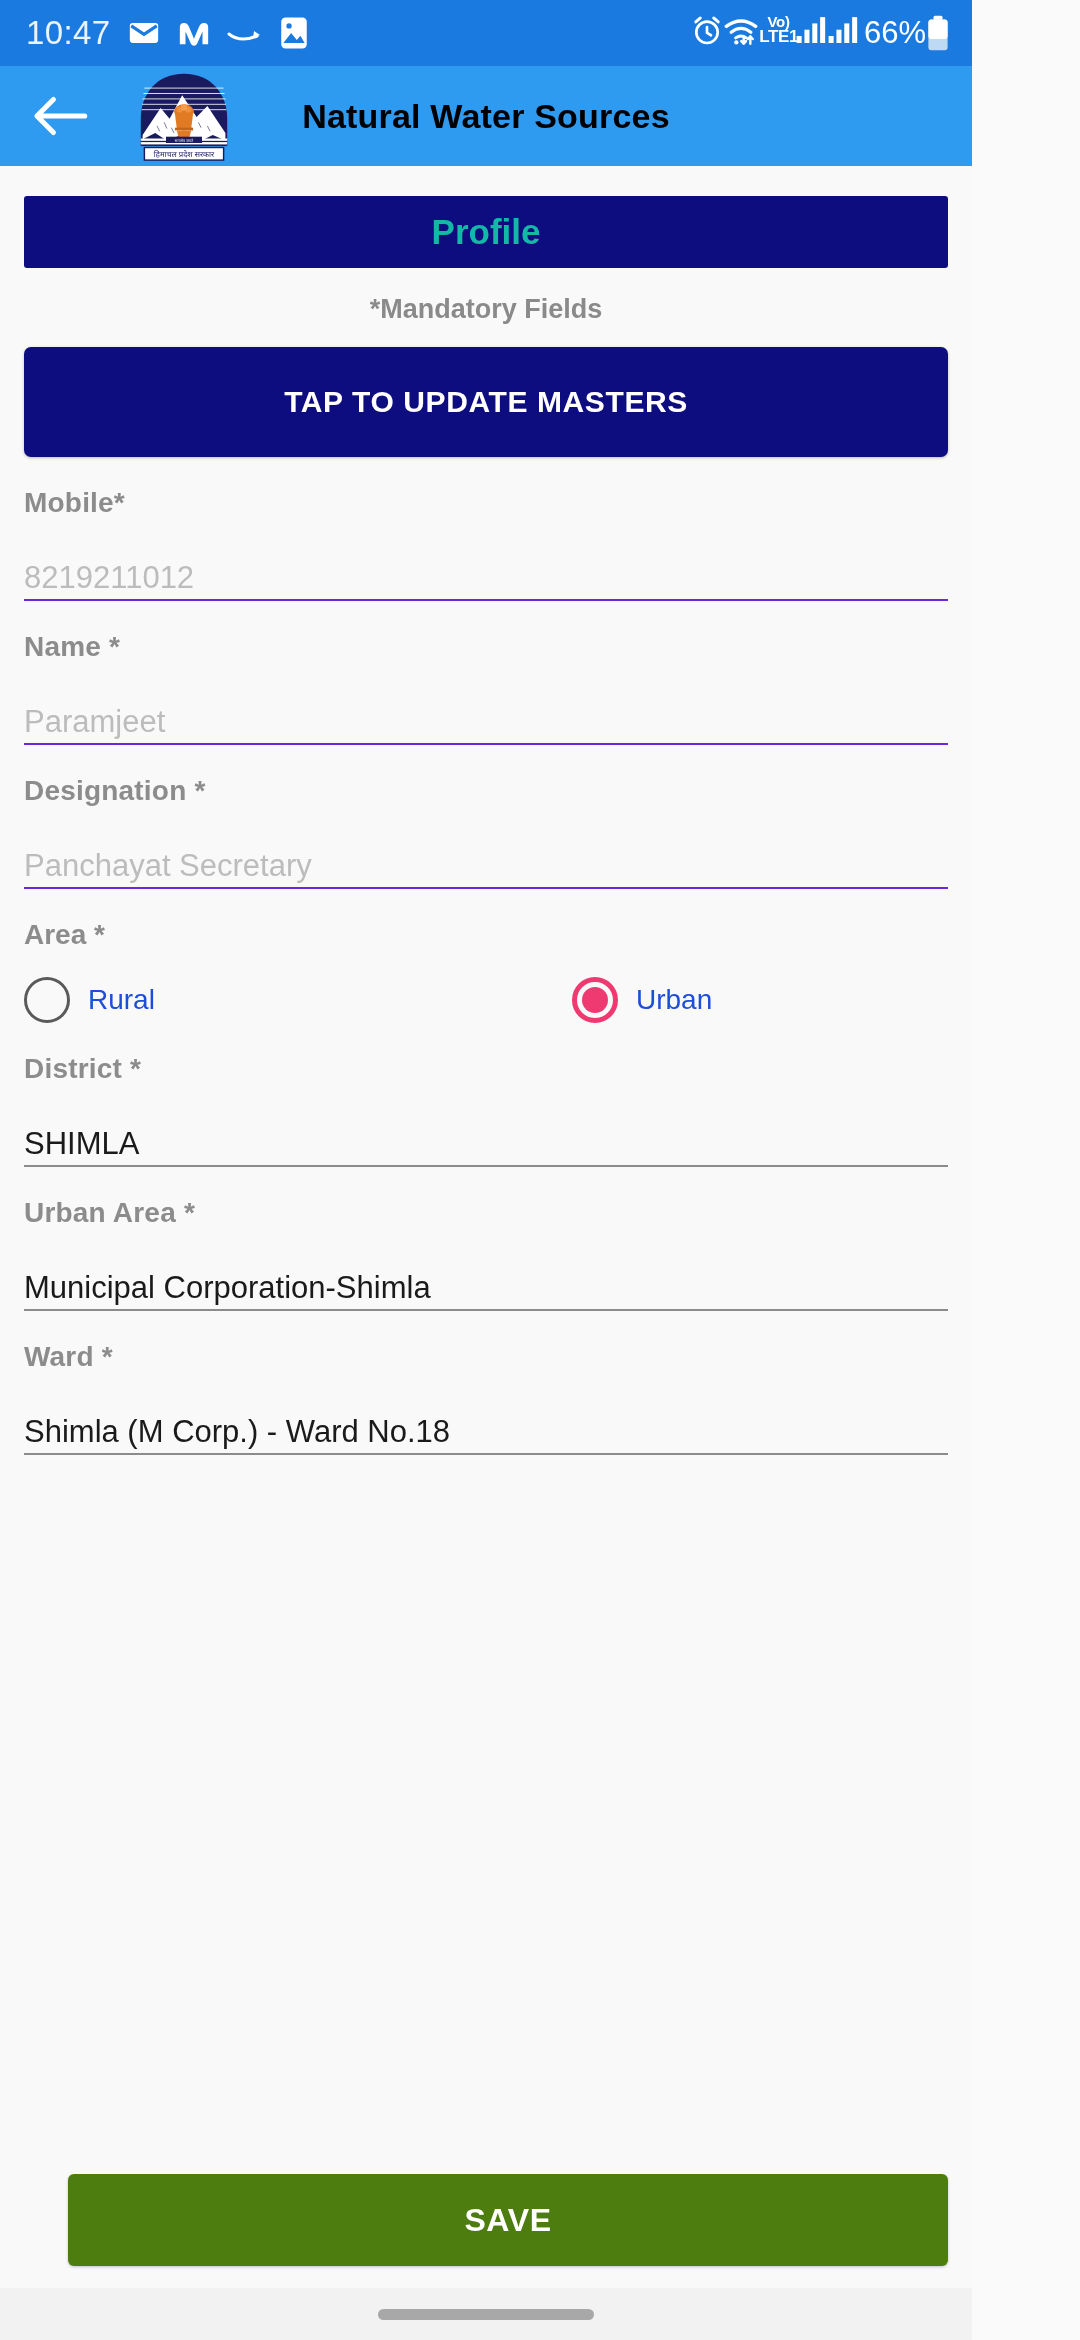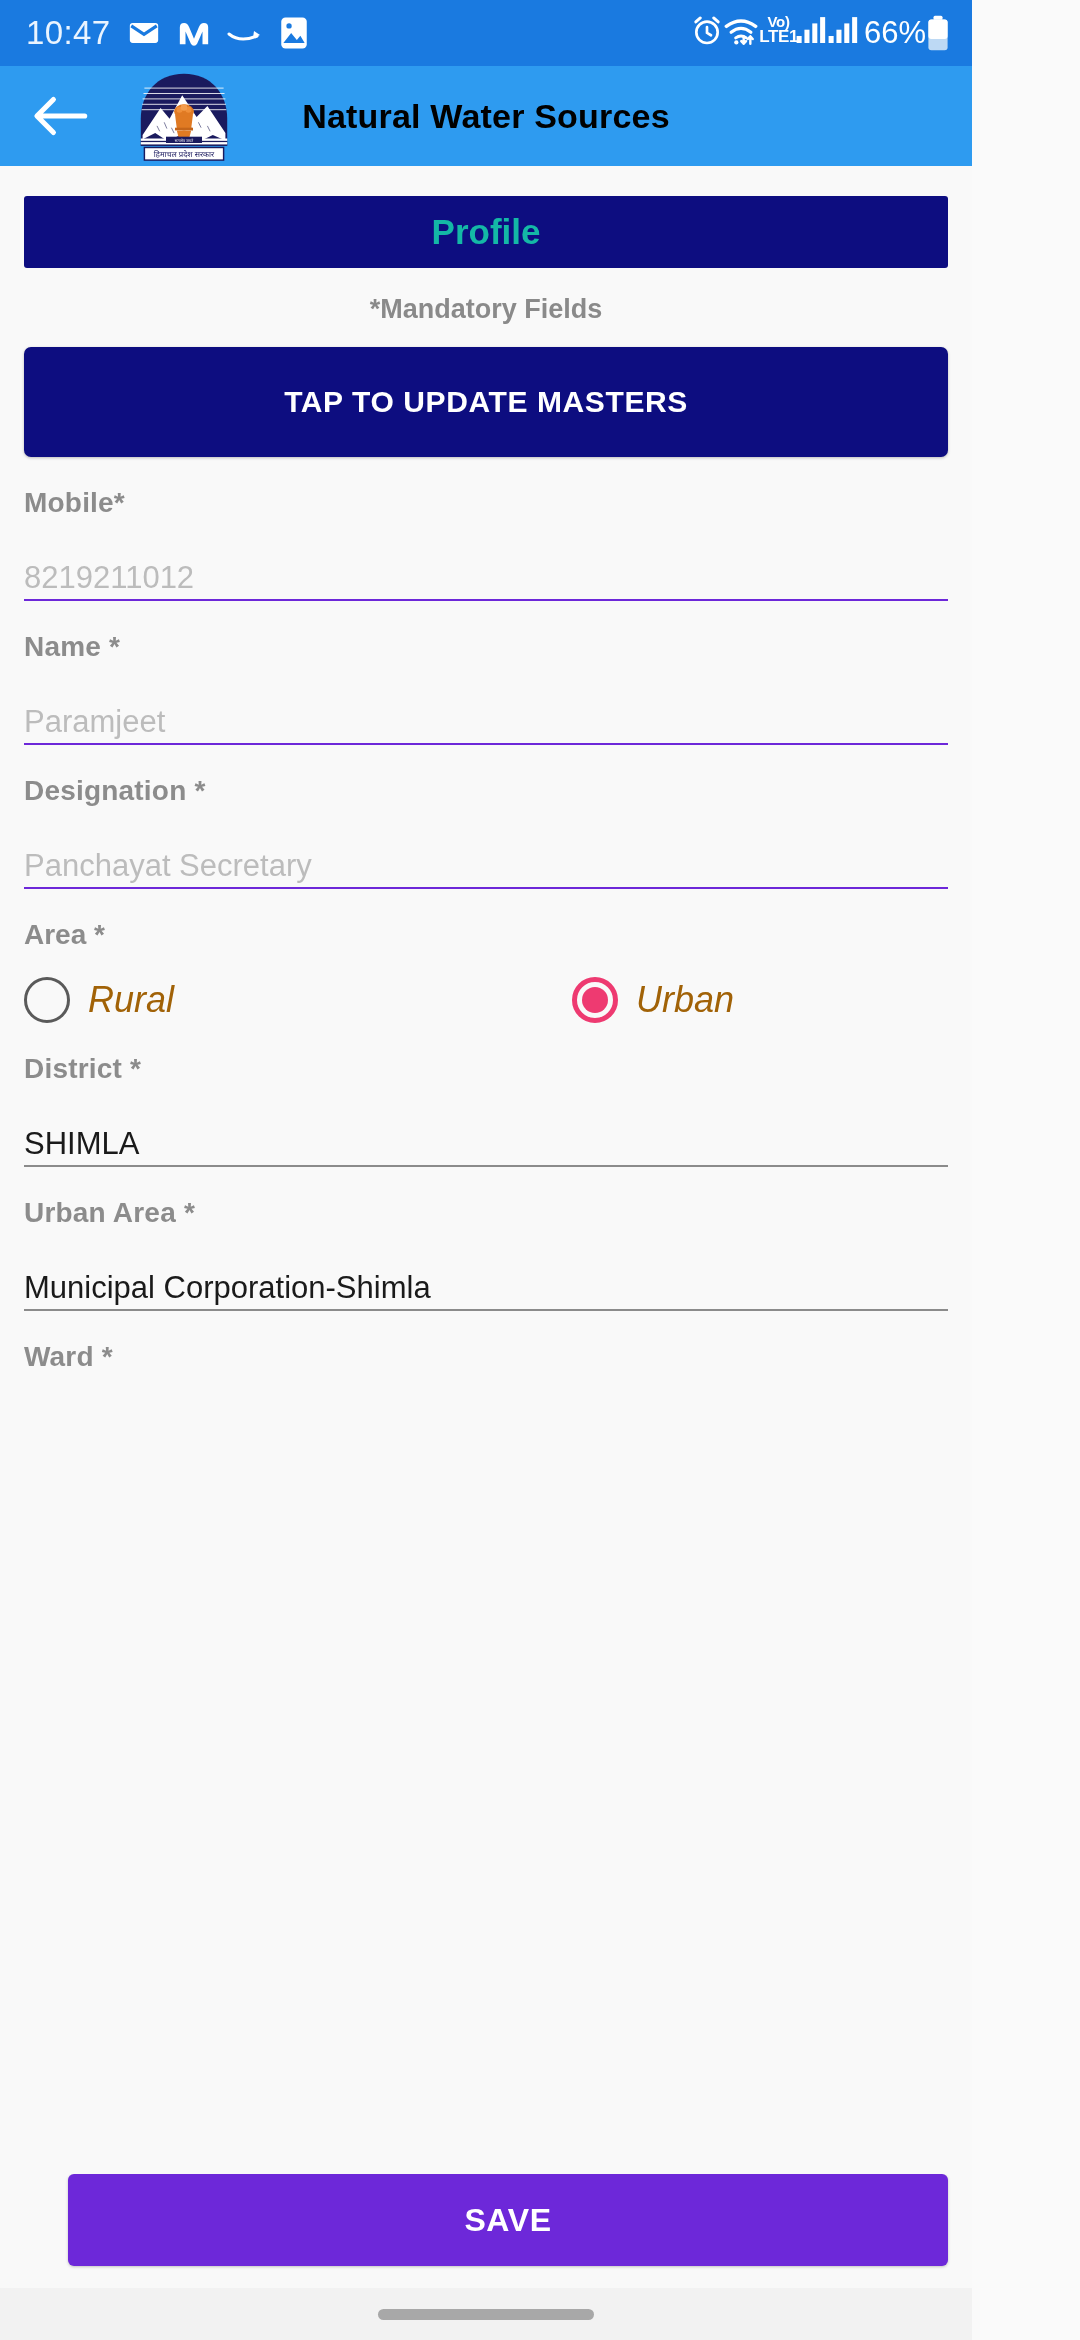--- a/index.html
+++ b/index.html
@@ -75,35 +75,35 @@
   .radio-row { display:flex; align-items:center; margin-top:26px; }
   .radio-opt { display:flex; align-items:center; cursor:pointer; }
   .radio-opt.first { width:548px; }
   .radio-outer {
     width:46px; height:46px; border-radius:50%;
     border:3px solid #5a5a5a; display:flex; align-items:center; justify-content:center;
     flex:0 0 auto;
   }
   .radio-outer.on { border-color:#ee3a71; border-width:5px; }
   .radio-dot { width:26px; height:26px; border-radius:50%; background:#ee3a71; }
-  .radio-text { font-size:36px; color:#a16207; margin-left:18px;font-style:italic; }
+  .radio-text { font-size:28px; color:#1d4ed8; margin-left:18px; }
 
   
   .footer {
     flex:0 0 auto; padding:0 24px 22px 24px; background:#f9f9f9;
     display:flex; gap:14px;
   }
   .btn {
     flex:1 1 0; height:92px; border-radius:6px;
     display:flex; align-items:center; justify-content:center; cursor:pointer;
     box-shadow:0 1px 3px rgba(0,0,0,0.22);
   }
   .btn-cancel { background:#c4c4c4; }
   .btn-cancel span { color:#0a0a0a; font-size:32px; font-weight:700; letter-spacing:0.6px; }
-  .btn-save { background:#6d28d9;margin-left:44px; }
+  .btn-save { background:#4d7c0f;margin-left:44px; }
   .btn-save span { color:#ffffff; font-size:32px; font-weight:700; letter-spacing:0.6px; }
 
   .navbar { flex:0 0 auto; height:52px; background:#f2f2f2; display:flex; align-items:center; justify-content:center; }
   .nav-pill { width:216px; height:11px; border-radius:6px; background:#a8a8a8; }
 </style>
 </head>
 <body>
 
 <div class="screen">
 
@@ -287,20 +287,23 @@
 
     <div class="field">
       <div class="field-label">Urban Area *</div>
       <div class="field-underline dark">
         <div class="field-value filled">Municipal Corporation-Shimla</div>
       </div>
     </div>
 
     <div class="field">
       <div class="field-label">Ward *</div>
+      <div class="field-underline dark">
+        <div class="field-value filled">Shimla (M Corp.) - Ward No.18</div>
+      </div>
     </div>
 
   </div>
 
   <div class="footer">
     <div class="btn btn-save">
       <span>SAVE</span>
     </div>
   </div>
 

